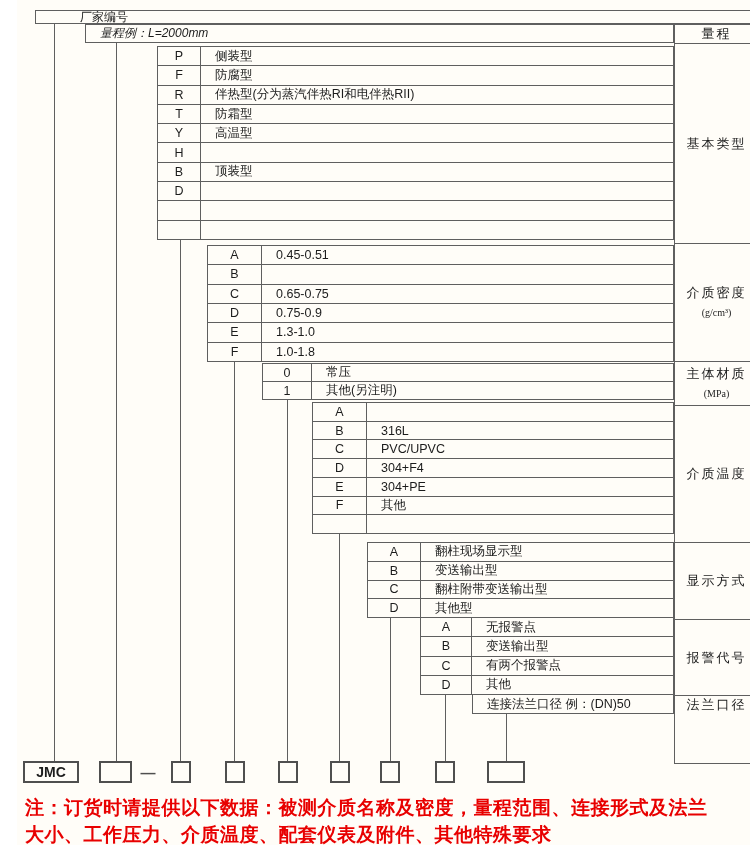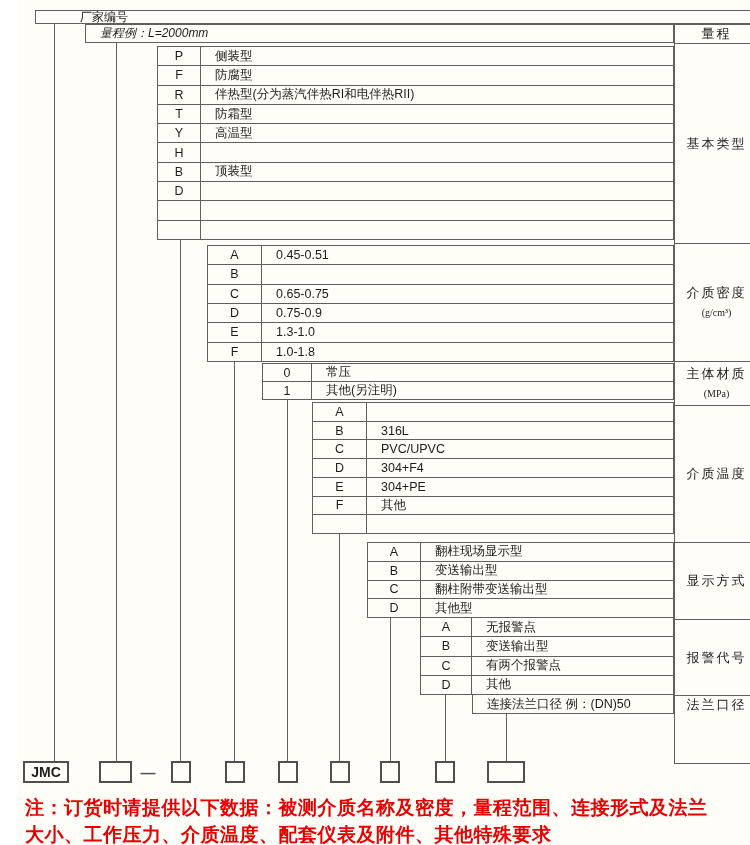--- a/index.html
+++ b/index.html
@@ -252,21 +252,21 @@
   <div class="vline" style="left:37px;top:24px;height:737px;"></div>
   <div class="vline" style="left:99px;top:43px;height:718px;"></div>
   <div class="vline" style="left:163px;top:240px;height:521px;"></div>
   <div class="vline" style="left:217px;top:362px;height:399px;"></div>
   <div class="vline" style="left:270px;top:400px;height:361px;"></div>
   <div class="vline" style="left:322px;top:534px;height:227px;"></div>
   <div class="vline" style="left:373px;top:618px;height:143px;"></div>
   <div class="vline" style="left:428px;top:695px;height:66px;"></div>
   <div class="vline" style="left:489px;top:714px;height:47px;"></div>
 
-  <div class="cbox" style="left:6px;width:46px;">
+  <div class="cbox" style="left:6px;width:56px;">
     <span>JMC</span>
   </div>
   <div class="cbox" style="left:82px;width:33px;"></div>
   <div class="dash" style="left:117px;width:28px;">
     <span>—</span>
   </div>
   <div class="cbox" style="left:154px;width:20px;"></div>
   <div class="cbox" style="left:208px;width:20px;"></div>
   <div class="cbox" style="left:261px;width:20px;"></div>
   <div class="cbox" style="left:313px;width:20px;"></div>

